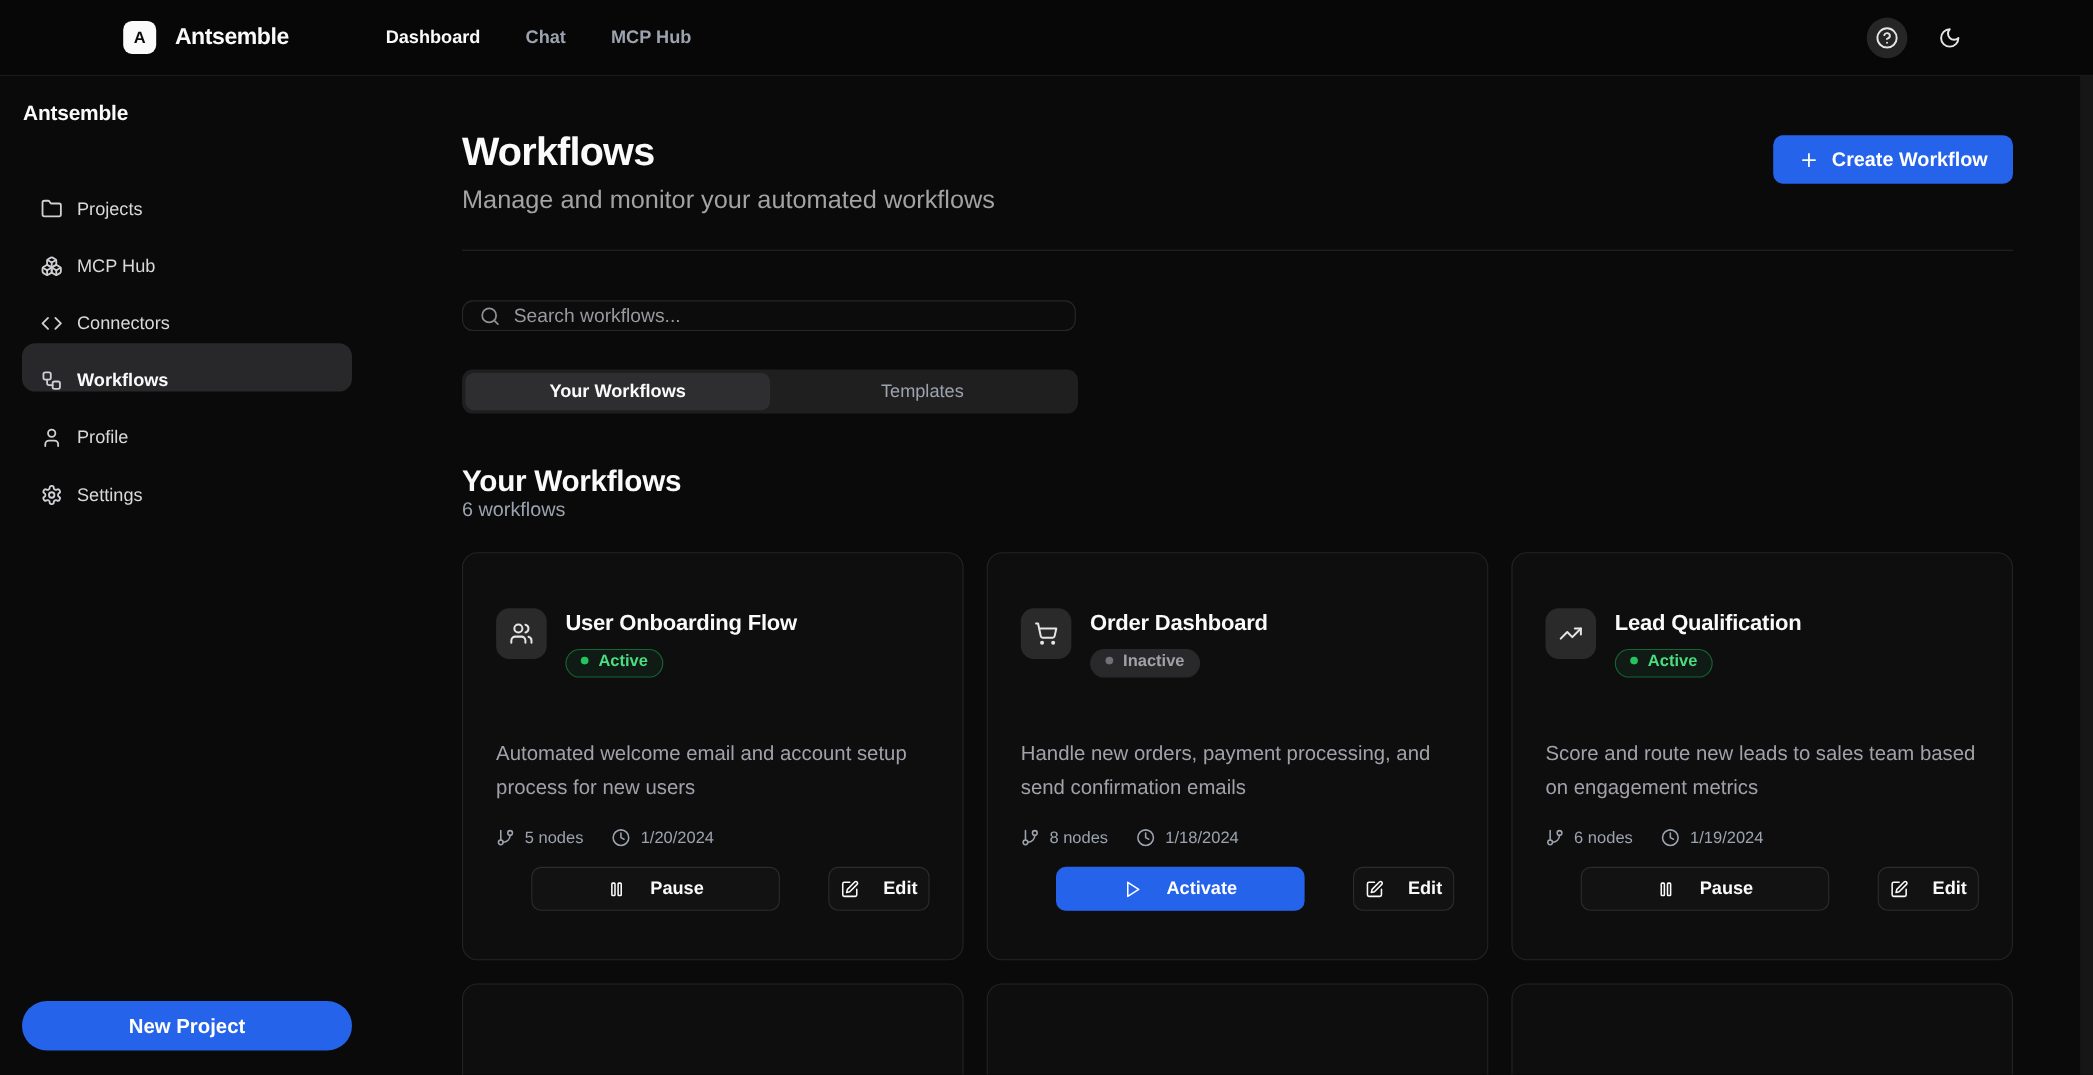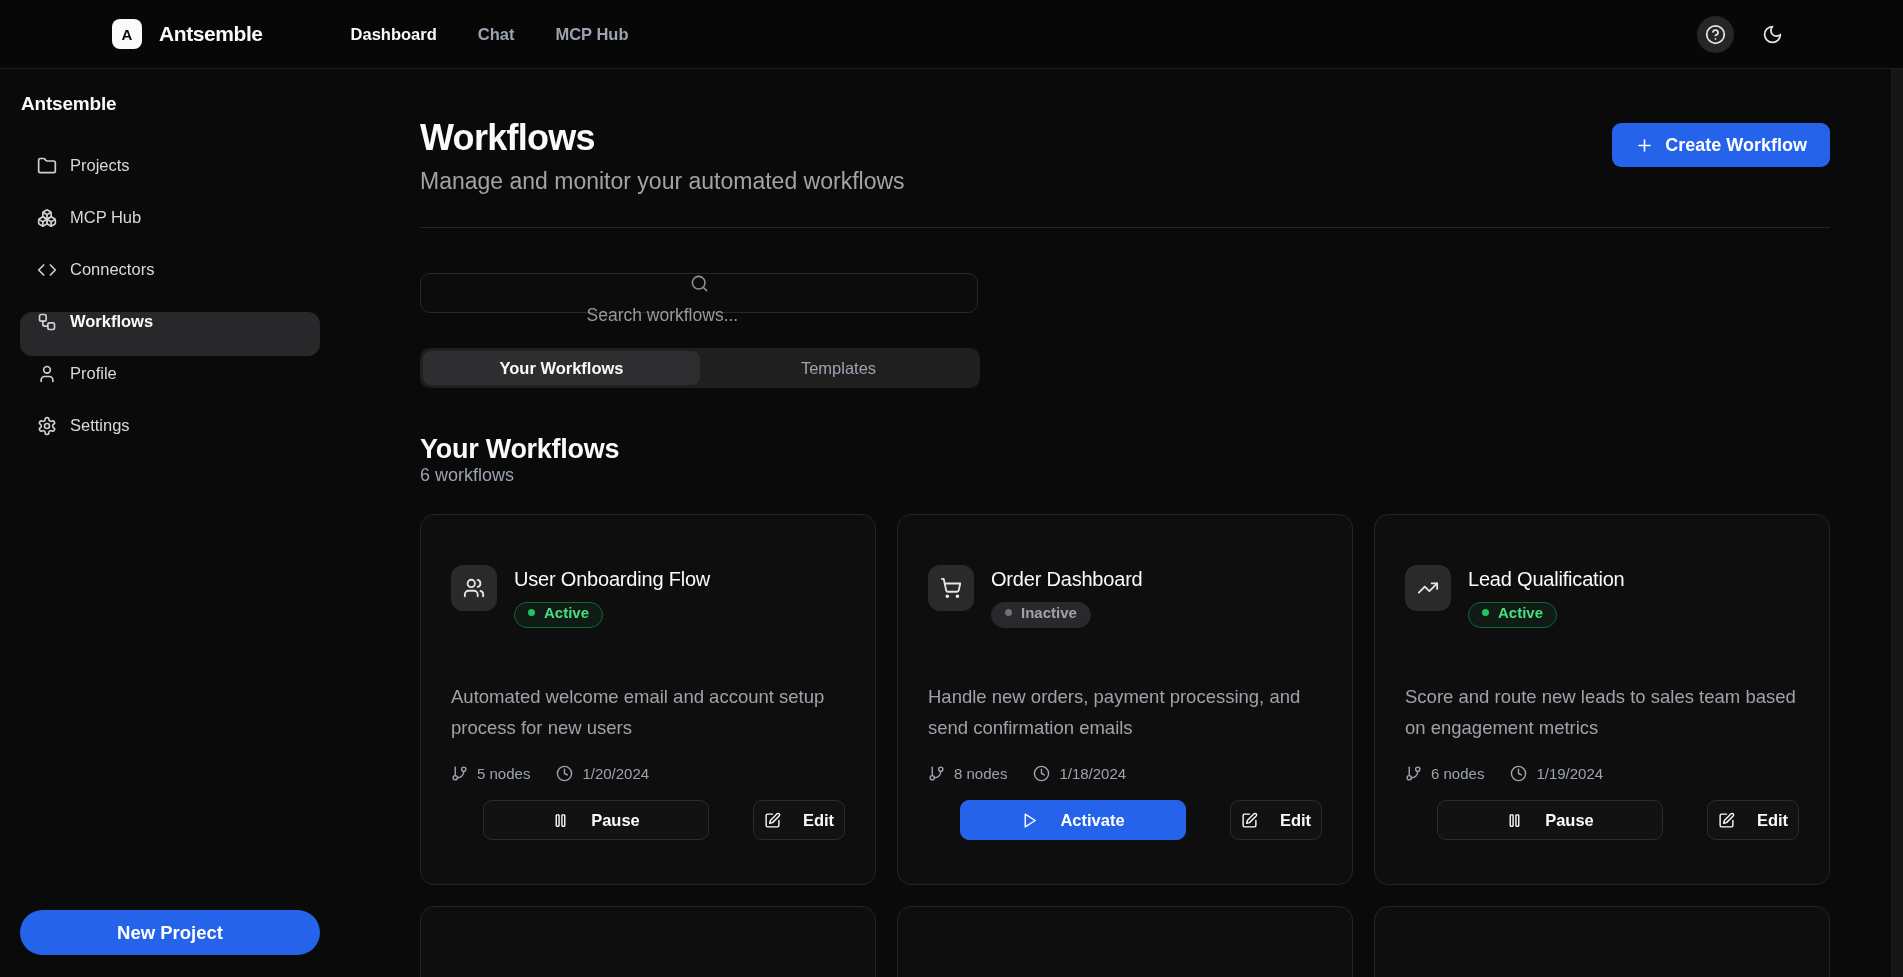--- a/index.html
+++ b/index.html
@@ -25,21 +25,21 @@
   .icon-btn.circle-bg { background:#262626; }
   .icon-btn + .icon-btn { margin-left:20px; }
 
   
   .layout { display:flex; height:908px; }
 
   
   .sidebar { width:340px; flex:none; padding:24px 20px; position:relative; }
   .sidebar-title { font-size:19px; font-weight:bold; letter-spacing:-0.01em; padding-left:1px; }
   .sidenav { margin-top:41px; display:flex; flex-direction:column; gap:8px; }
-  .side-item { height:44px; border-radius:12px; display:flex; align-items:flex-start; gap:13px;
+  .side-item { height:44px; border-radius:12px; display:flex; align-items:flex-end; gap:13px;
                padding:0 17px; font-size:16.5px; color:#d9d9dc; cursor:pointer; }
   .side-item .si-ico { font-size:20px; color:#cfcfd4; }
   .side-item.active { background:#28282a; color:#fafafa; font-weight:bold; }
   .new-project { position:absolute; left:20px; bottom:22px; width:300px; height:45px;
                  border:none; border-radius:23px; background:#2563eb; color:#fff;
                  font-size:18.5px; font-weight:bold; cursor:pointer;
                  font-family:inherit; }
 
   
   .main { flex:1; padding:48px 73px 0 80px; overflow:hidden; }
@@ -47,23 +47,23 @@
                  padding-bottom:32px; border-bottom:1px solid #252525; }
   .page-title { font-size:36px; font-weight:bold; letter-spacing:-0.02em; line-height:1.15; }
   .page-subtitle { margin-top:10px; font-size:23px; color:#a3a3a3; }
   .create-btn { display:flex; align-items:center; gap:11px; height:44px; padding:0 23px;
                 margin-top:6px; background:#2563eb; border:none; border-radius:9px;
                 color:#fff; font-size:18px; font-weight:bold; cursor:pointer;
                 font-family:inherit; }
   .create-btn .btn-ico { font-size:19px; }
 
   
-  .search-box { margin-top:45px; width:558px; height:40px; border:1px solid #272727;
+  .search-box { margin-top:45px; width:558px; height:28px; border:1px solid #272727;
                 border-radius:10px; background:#0c0c0c; display:flex; align-items:center;
-                padding:0 15px; gap:12px;flex-direction:column; }
+                padding:0 15px; gap:12px; }
   .search-box .s-ico { font-size:19px; color:#8f8f95; }
   .search-box input { flex:1; background:transparent; border:none; outline:none;
                       color:#e5e5e5; font-size:17.5px; font-family:inherit; }
   .search-box input::placeholder { color:#98989e; }
 
   
   .tabs { margin-top:35px; width:560px; height:40px; background:#1f1f20; border-radius:10px;
           padding:3px; display:flex; }
   .tab { flex:1; display:flex; align-items:center; justify-content:center; border-radius:8px;
          font-size:16.5px; color:#9ca3af; cursor:pointer; }
@@ -75,21 +75,21 @@
 
   
   .grid { margin-top:28px; display:grid; grid-template-columns:repeat(3,1fr); gap:21px;
           grid-auto-rows:371px; }
   .card { background:#0e0e0e; border:1px solid #242424; border-radius:14px;
           padding:50px 30px 44px; display:flex; flex-direction:column; }
   .card-head { display:flex; gap:17px; }
   .card-icon { width:46px; height:46px; flex:none; background:#2a2a2a; border-radius:12px;
                display:flex; align-items:center; justify-content:center; font-size:22px;
                color:#e5e5e5; }
-  .card-title { font-size:20px; font-weight:normal; letter-spacing:-0.01em; padding-top:3px; }
+  .card-title { font-size:20px; font-weight:bold; letter-spacing:-0.01em; padding-top:3px; }
   .badge { display:inline-flex; align-items:center; gap:9px; margin-top:11px;
            padding:1px 13px 6px; border-radius:999px; font-size:15px; font-weight:bold; }
   .badge .dot { width:7px; height:7px; border-radius:50%; }
   .badge.active { background:rgba(34,197,94,0.07); border:1px solid #166534; color:#4ade80; }
   .badge.active .dot { background:#22c55e; }
   .badge.inactive { background:#29292b; border:1px solid #29292b; color:#a1a1aa; }
   .badge.inactive .dot { background:#71717a; }
   .card-desc { margin-top:54px; font-size:18.5px; line-height:1.65; color:#a1a1aa; }
   .card-meta { margin-top:22px; display:flex; gap:26px; align-items:center;
                font-size:15px; color:#9ca3af; }

